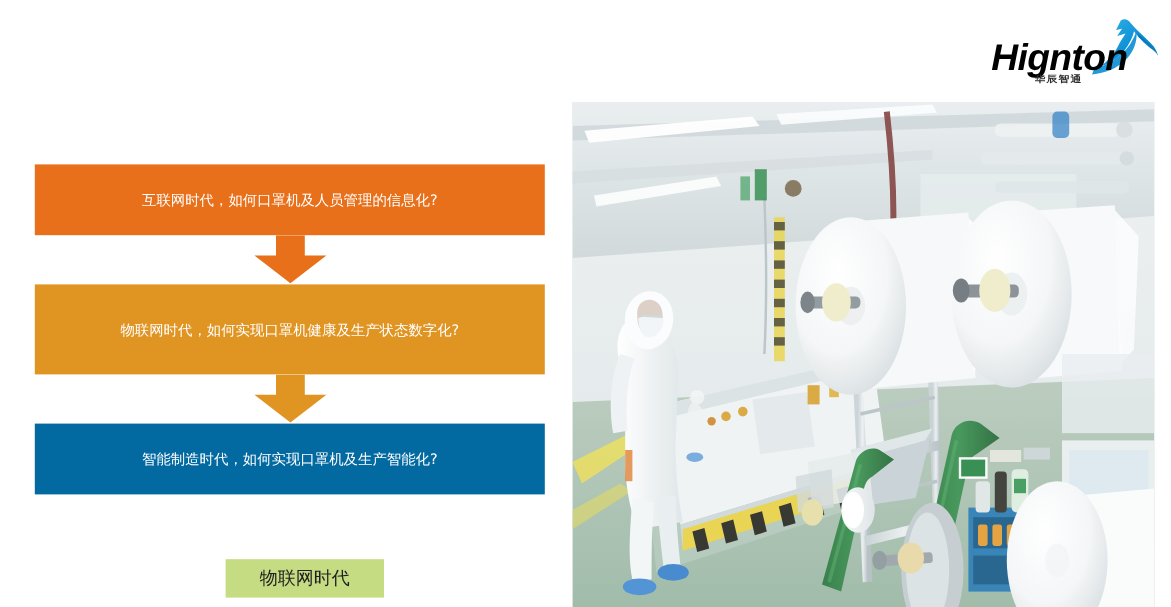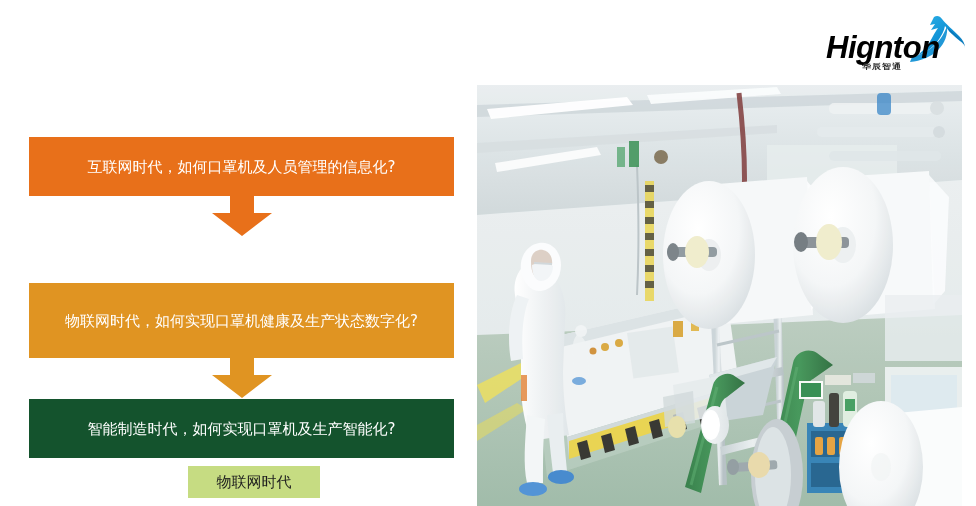--- a/index.html
+++ b/index.html
@@ -10,25 +10,25 @@
   .logo{position:absolute;left:826px;top:14px;width:140px;height:62px;}
   .logo-word{position:absolute;left:0;top:18px;font-size:31px;font-weight:bold;font-style:italic;
              letter-spacing:-0.5px;color:#000000;line-height:1;}
   .logo-sub{position:absolute;left:36px;top:47px;font-size:9px;letter-spacing:1px;color:#2b2b2b;
             font-weight:bold;transform:scaleY(.85);transform-origin:left top;}
   .logo-mark{position:absolute;left:78px;top:0px;width:62px;height:50px;}
 
   
   .flow{position:absolute;left:29px;top:137px;width:425px;}
   .banner{width:425px;box-sizing:border-box;display:flex;align-items:center;justify-content:center;
-          text-align:center;color:#ffffff;font-size:15px;line-height:28px;padding:6px 18px;
+          text-align:center;color:#ffffff;font-size:12px;line-height:28px;padding:6px 18px;
           font-family:"DejaVu Sans","Liberation Sans",sans-serif;}
   .b1{height:59px;background:#e8701a;}
-  .b2{height:75px;background:#e09422;margin-top:46px;}
-  .b3{height:59px;background:#14532d;}
+  .b2{height:75px;background:#e09422;}
+  .b3{height:59px;background:#0369a1;}
 
   .arrow-wrap{width:425px;height:41px;display:flex;align-items:center;justify-content:center;}
   .arrow{width:64px;height:41px;}
 
   
   .tag{position:absolute;left:188px;top:466px;width:132px;height:32px;background:#c6dc82;
        display:flex;align-items:center;justify-content:center;color:#1f1f1f;font-size:15px;
        font-family:"DejaVu Sans","Liberation Sans",sans-serif;}
 
   

